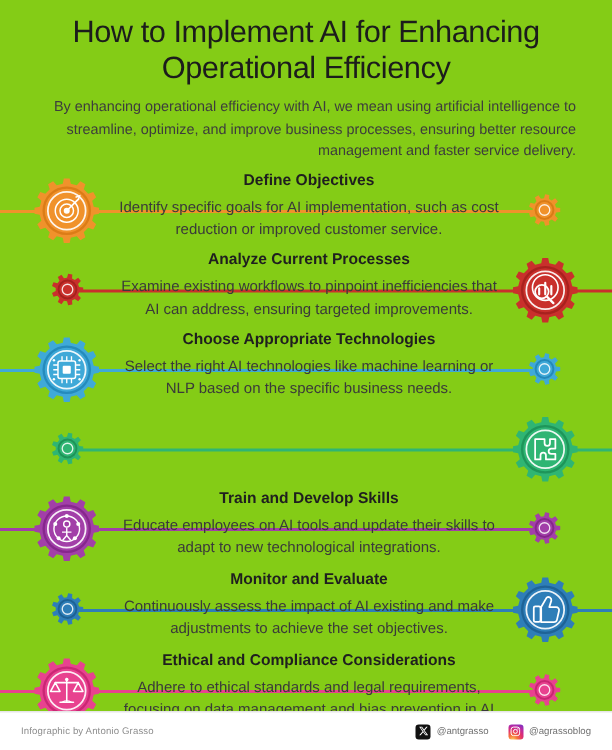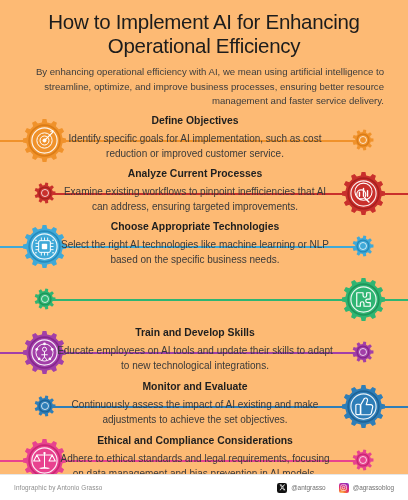--- a/index.html
+++ b/index.html
@@ -3,21 +3,21 @@
 <meta charset="utf-8">
 <style>
   html,body{margin:0;padding:0;}
   body{
     width:408px;height:500px;overflow:hidden;
     background:#f4f4f4;
     font-family:"Liberation Sans",sans-serif;
     color:#2b2b2b;
     -webkit-font-smoothing:antialiased;
   }
-  .page{position:relative;width:408px;height:500px;background:#fdba74;}
+  .page{position:relative;width:408px;height:500px;background:#84cc16;}
 
   
   .header{padding:10px 18px 0 18px;text-align:center;}
   .title{
     font-size:20.5px;line-height:1.18;font-weight:400;
     color:#1c1c1c;letter-spacing:-0.3px;margin:0 0 7px 0;
     padding:0 6px;
   }
   .subtitle{
     font-size:9.6px;line-height:1.48;color:#3d3d3d;
@@ -43,21 +43,21 @@
   .gear-big.right{right:22px;}
   .gear-small{
     position:absolute;top:14px;width:22px;height:22px;
   }
   .gear-small.left{left:34px;}
   .gear-small.right{right:34px;}
   .gear-big svg,.gear-small svg{display:block;width:100%;height:100%;}
 
   
   .txt{
-    position:absolute;top:0;left:56px;right:74px;text-align:center;
+    position:absolute;top:0;left:78px;right:74px;text-align:center;
   }
   .step-title{
     font-size:10.4px;font-weight:700;color:#1f1f1f;
     line-height:1.2;margin:0 0 1px 0;
   }
   .step-desc{
     font-size:10px;line-height:1.42;color:#3a3a3a;margin:0;
     padding-top:4px;
   }
 

